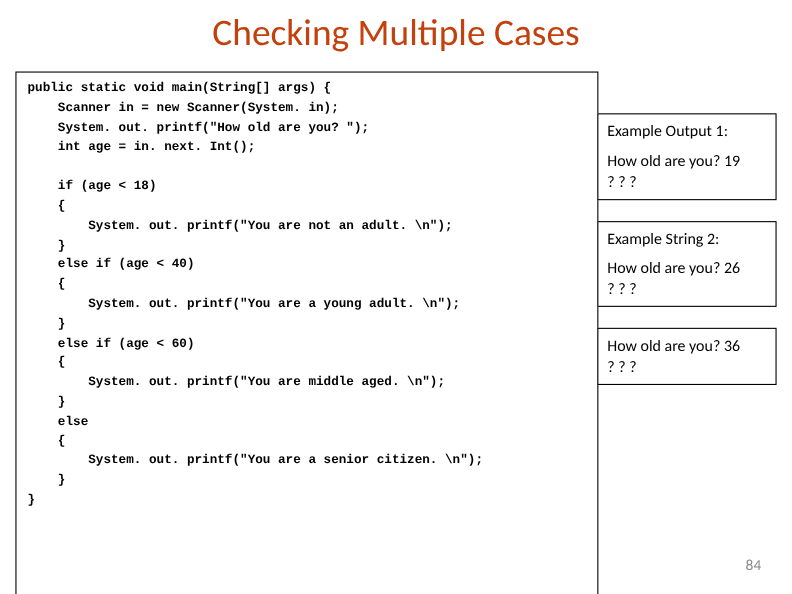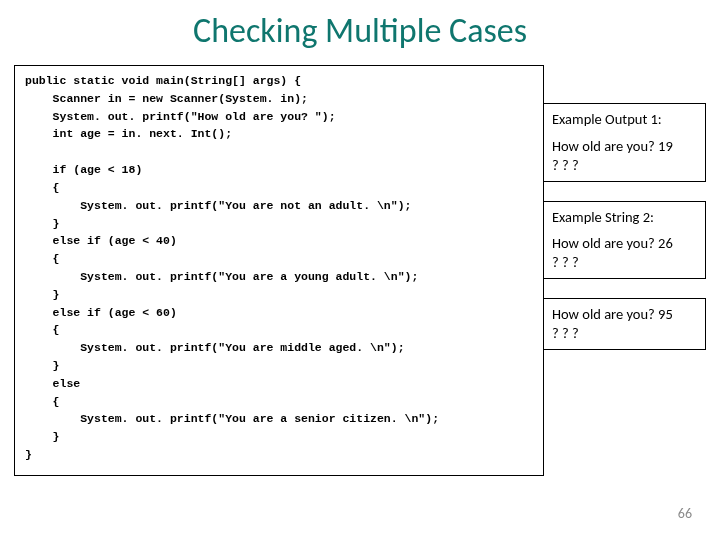--- a/index.html
+++ b/index.html
@@ -9,38 +9,38 @@
     background: #fff;
     font-family: Calibri, Arial, sans-serif;
     position: relative;
     overflow: hidden;
   }
   .title {
     text-align: center;
     font-size: 34px;
     font-weight: 400;
     padding: 10px 0 14px 0;
-    color: #0f766e;
+    color: #c2410c;
   }
   .content-row {
     display: flex;
     padding: 0 14px;
     gap: 0;
   }
   .code-box {
     border: 1px solid #000;
     background: #fff;
     padding: 6px 10px;
     font-family: "Courier New", monospace;
     font-size: 11.5px;
     font-weight: bold;
     line-height: 1.55;
     white-space: pre;
     flex: 0 0 530px;
-    height: 411px;
+    height: 476px;
     overflow: hidden;
   }
   .side {
     flex: 1;
     display: flex;
     flex-direction: column;
     margin-left: -1px;
   }
   .ex-box {
     border: 1px solid #000;
@@ -104,19 +104,19 @@
 
     <div class="ex-box">
       <div class="ex-label">Example String 2:</div>
       <div style="white-space:pre-line;">How old are you? 26
 ? ? ?</div>
     </div>
 
     <div class="spacer-2"></div>
 
     <div class="ex-box">
-      <div style="white-space:pre-line;">How old are you? 95
+      <div style="white-space:pre-line;">How old are you? 36
 ? ? ?</div>
     </div>
   </div>
 </div>
 
-<div class="page-num">66</div>
+<div class="page-num">84</div>
 
 </body></html>

